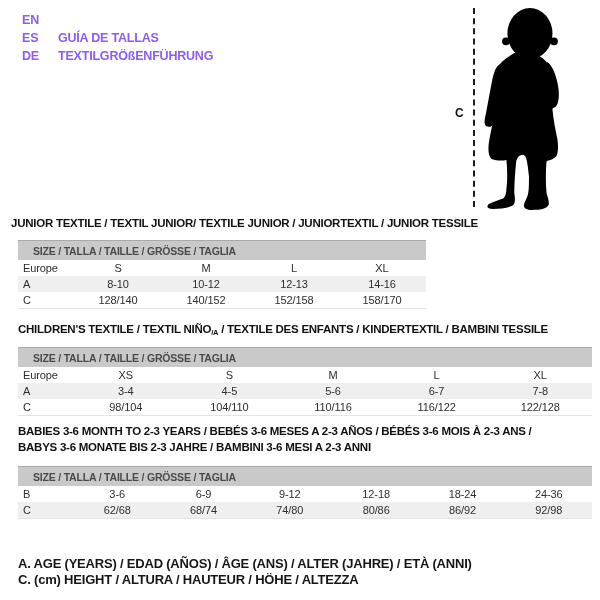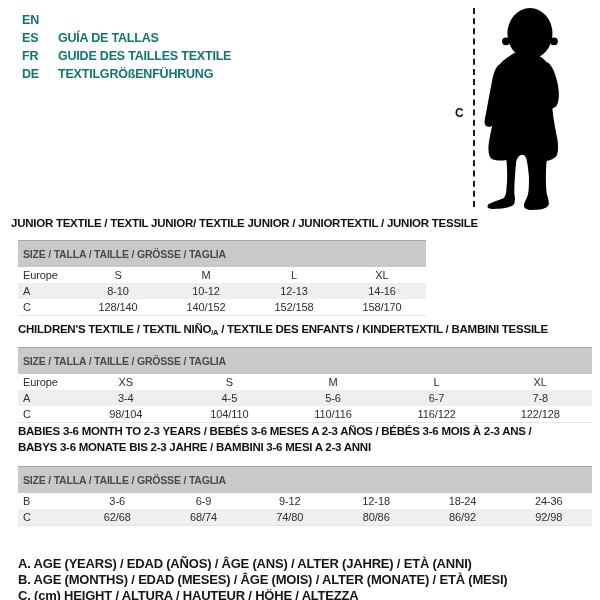--- a/index.html
+++ b/index.html
@@ -3,65 +3,61 @@
 <meta charset="utf-8">
 <style>
   html,body { margin:0; padding:0; }
   body {
     width:600px; height:600px; background:#ffffff;
     font-family:"Liberation Sans", sans-serif;
     position:relative; overflow:hidden; color:#1c1c1c;
   }
   
   .langs { position:absolute; left:22px; top:11px; }
-  .lang-row { display:flex; line-height:18px; font-weight:700; font-size:12.5px; letter-spacing:-0.2px; color:#0f766e; }
+  .lang-row { display:flex; line-height:18px; font-weight:700; font-size:12.5px; letter-spacing:-0.2px; color:#8b5cf6; }
   .lang-code { width:36px; flex:0 0 36px; }
   
   .dash-line { position:absolute; left:473px; top:8px; height:199px; width:0; border-left:2px dashed #1b1b1b; }
   .c-label { position:absolute; left:455px; top:106px; font-weight:700; font-size:12px; color:#111; }
   svg.toddler { position:absolute; left:479px; top:4px; }
   svg.toddler g { fill:var(--silhouette,#000); }
   
   .tbl-title { position:absolute; font-weight:700; font-size:11.5px; color:#111; letter-spacing:-0.25px; white-space:nowrap; }
   #t1-title { left:11px; top:217px; }
   #t2-title { left:18px; top:323px; }
   #t3-title { left:18px; top:423px; line-height:16px; }
   .sub { font-size:7.5px; vertical-align:-2px; }
   
   table { border-collapse:collapse; table-layout:fixed; position:absolute; border-bottom:1px solid #e4e4e4; }
   #t1 { left:18px; top:240px; width:408px; }
   #t2 { left:18px; top:347px; width:574px; }
   #t3 { left:18px; top:466px; width:574px; }
   col.c0 { width:56px; }
   tr.bar td {
     background:var(--table-header-bg,#c9c9c9); color:#4a4a4a;
-    font-size:10.5px; font-weight:700; height:26px; text-align:left;
-    padding:0 0 0 5px; letter-spacing:-0.2px;
+    font-size:10.5px; font-weight:700; height:19px; text-align:left;
+    padding:0 0 0 15px; letter-spacing:-0.2px;
     border-top:1px solid #a9a9a9;
   }
   td { font-size:11px; height:16px; color:#2e2e2e; text-align:center; padding:0; letter-spacing:-0.1px; white-space:nowrap; }
   td.lbl { text-align:left; padding-left:5px; }
   tr.stripe td { background:var(--row-stripe-bg,#efefef); }
   
   .footnotes { position:absolute; left:18px; top:556px; font-weight:700; font-size:13px; line-height:16px; letter-spacing:-0.2px; color:#161616; }
 </style>
 </head>
 <body>
 
 <div class="langs">
   <div class="lang-row">
     <span class="lang-code">EN</span>
   </div>
   <div class="lang-row">
     <span class="lang-code">ES</span>
     <span>GUÍA DE TALLAS</span>
-  </div>
-  <div class="lang-row">
-    <span class="lang-code">FR</span>
-    <span>GUIDE DES TAILLES TEXTILE</span>
   </div>
   <div class="lang-row">
     <span class="lang-code">DE</span>
     <span>TEXTILGRÖßENFÜHRUNG</span>
   </div>
 </div>
 
 <div class="dash-line"></div>
 <div class="c-label">C</div>
 <svg class="toddler" width="98" height="208" viewBox="0 0 100 212" aria-hidden="true">
@@ -199,15 +195,14 @@
     <td>74/80</td>
     <td>80/86</td>
     <td>86/92</td>
     <td>92/98</td>
   </tr>
 </tbody>
   </table>
 
 <div class="footnotes">
   <div>A. AGE (YEARS) / EDAD (AÑOS) / ÂGE (ANS) / ALTER (JAHRE) / ETÀ (ANNI)</div>
-  <div>B. AGE (MONTHS) / EDAD (MESES) / ÂGE (MOIS) / ALTER (MONATE) / ETÀ (MESI)</div>
   <div>C. (cm) HEIGHT / ALTURA / HAUTEUR / HÖHE / ALTEZZA</div>
 </div>
 
 </body></html>

